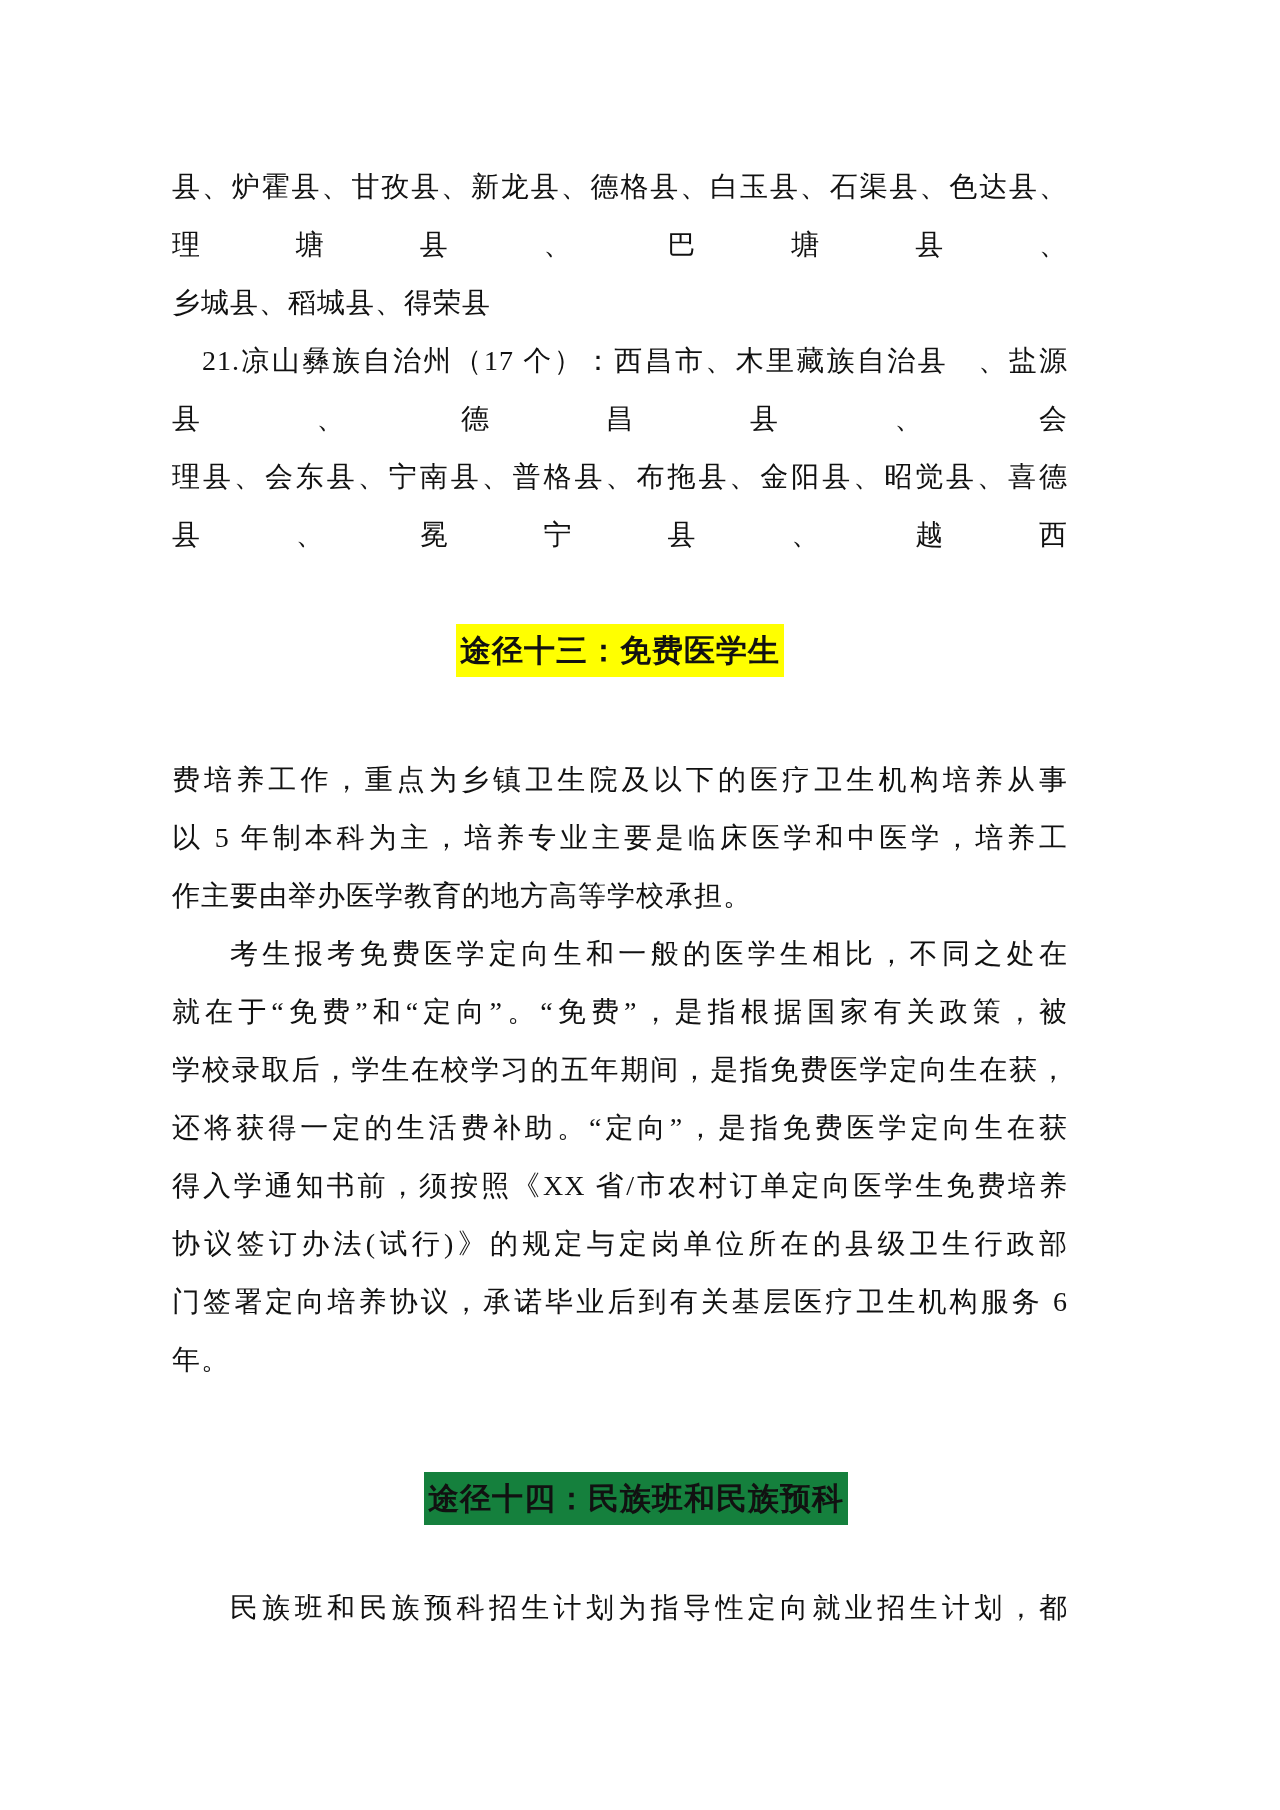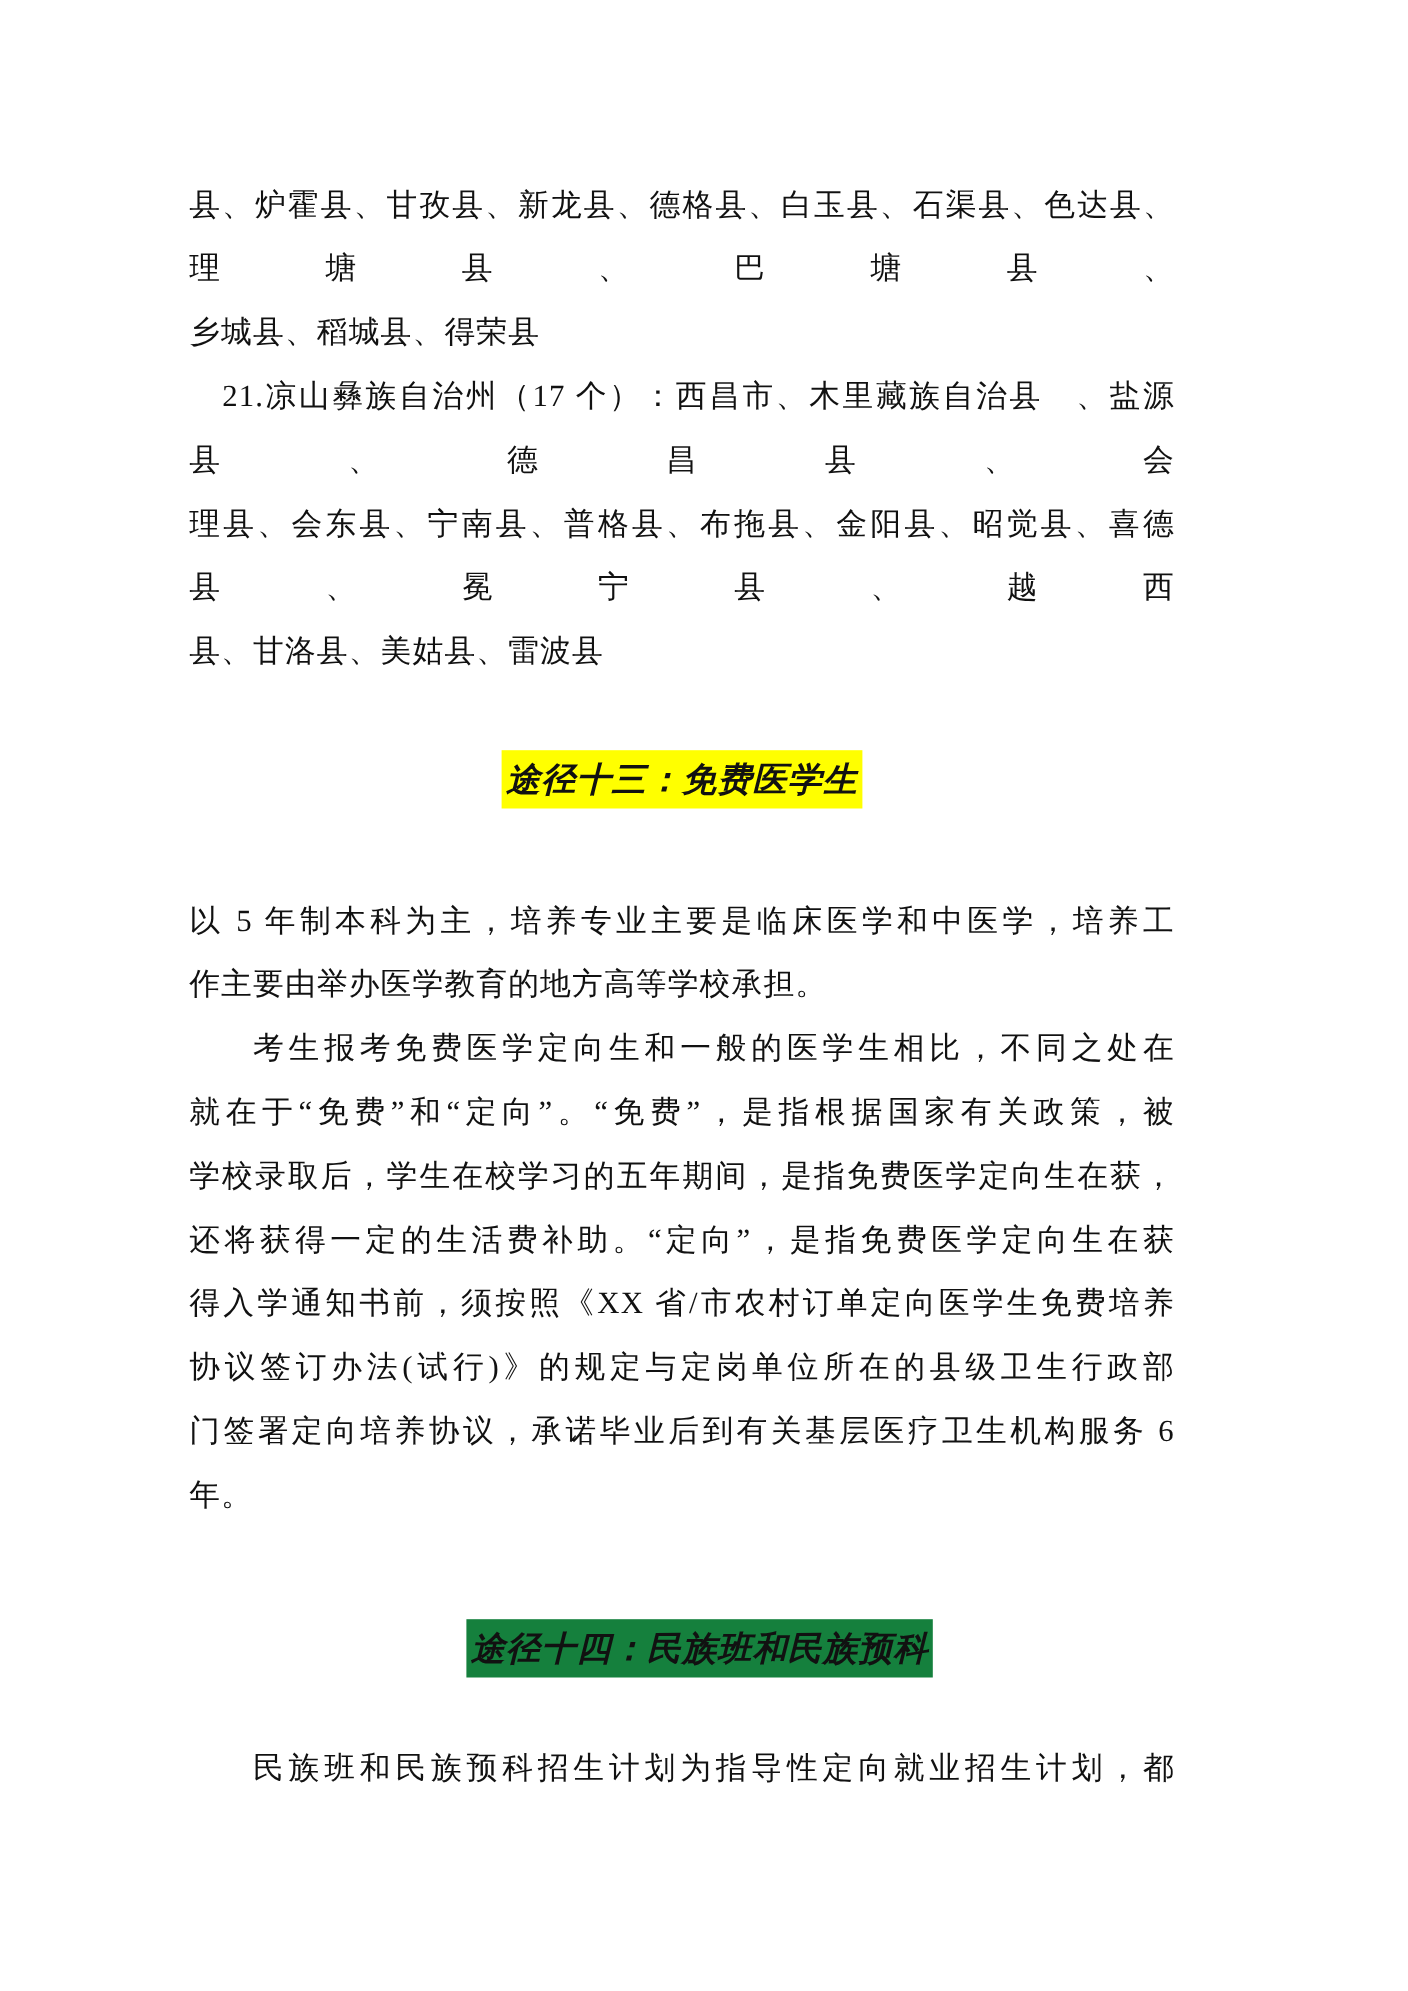--- a/index.html
+++ b/index.html
@@ -30,46 +30,45 @@
     font-weight:bold;
     font-size:31px;
     line-height:60px;
     text-align:center;
     letter-spacing:1px;
     margin:0;
   }
   .heading .hl {
     padding:9px 4px;
     box-decoration-break:clone;
-    font-style:italic;
   }
   .h1-block { margin-top:57px; }
   .p1-block { margin-top:70px; }
   .p2-block { margin-top:0; }
   .h2-block { margin-top:80px; }
   .p3-block { margin-top:50px; }
 </style>
 </head>
 <body>
 
 <div class="page" style="color: rgb(17, 17, 17);">
 
   <div>
     <div class="bline just">县、炉霍县、甘孜县、新龙县、德格县、白玉县、石渠县、色达县、理塘县、巴塘县、</div>
     <div class="bline">乡城县、稻城县、得荣县</div>
     <div class="bline just ind1">21.凉山彝族自治州（17 个）：西昌市、木里藏族自治县　、盐源县、德昌县、会</div>
     <div class="bline just">理县、会东县、宁南县、普格县、布拖县、金阳县、昭觉县、喜德县、冕宁县、越西</div>
-    <div class="bline">县、甘洛县、美姑县、雷波县</div>
   </div>
 
   <div class="heading h1-block">
     <span class="hl" style="background: rgb(255, 255, 0);">途径十三：免费医学生</span>
   </div>
 
   <div class="p1-block">
+    <div class="bline just">费培养工作，重点为乡镇卫生院及以下的医疗卫生机构培养从事</div>
     <div class="bline just">以 5 年制本科为主，培养专业主要是临床医学和中医学，培养工</div>
     <div class="bline">作主要由举办医学教育的地方高等学校承担。</div>
   </div>
 
   <div class="p2-block">
     <div class="bline just ind2">考生报考免费医学定向生和一般的医学生相比，不同之处在</div>
     <div class="bline just">就在于“免费”和“定向”。“免费”，是指根据国家有关政策，被</div>
     <div class="bline just">学校录取后，学生在校学习的五年期间，是指免费医学定向生在获，</div>
     <div class="bline just">还将获得一定的生活费补助。“定向”，是指免费医学定向生在获</div>
     <div class="bline just">得入学通知书前，须按照《XX 省/市农村订单定向医学生免费培养</div>

